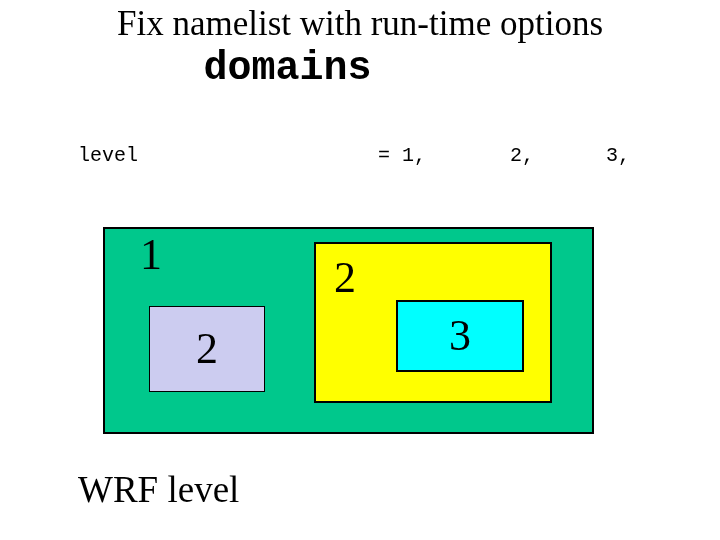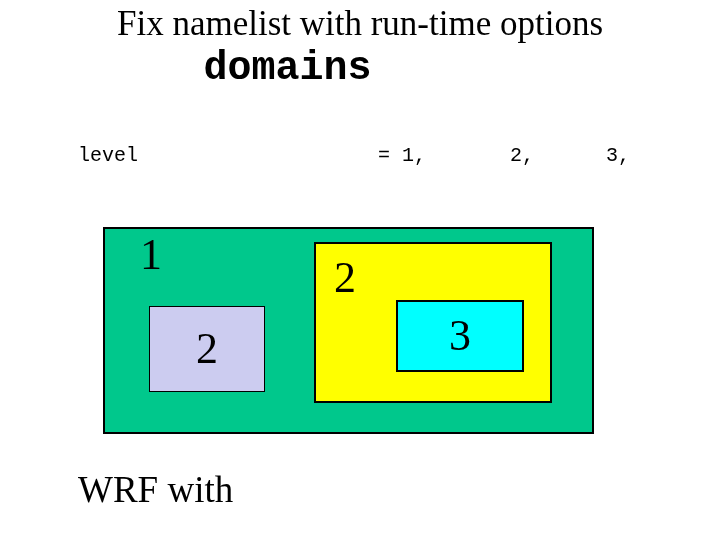--- a/index.html
+++ b/index.html
@@ -125,15 +125,15 @@
     <div class="rect domain2-right" style="background-color: rgb(255, 255, 0);">
       <span class="domain2-right-label">2</span>
 
       <div class="rect domain3" style="background-color: rgb(0, 255, 255);">
         <span class="domain3-label">3</span>
       </div>
     </div>
 
   </div>
 
-  <div class="footer">WRF with</div>
+  <div class="footer">WRF level</div>
 
 </div>
 
 </body></html>

